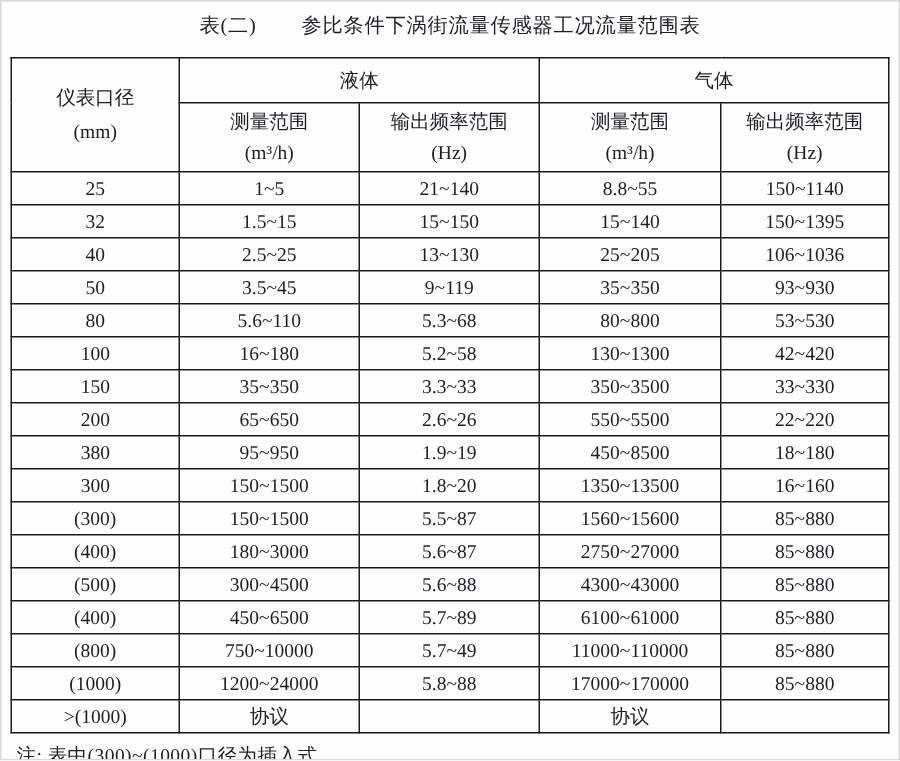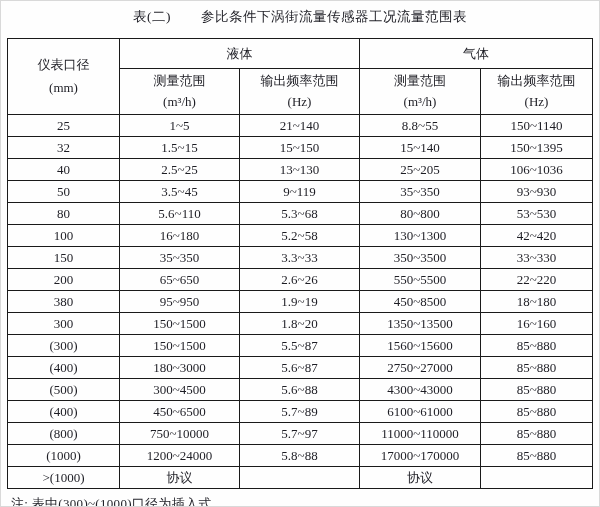--- a/index.html
+++ b/index.html
@@ -191,21 +191,21 @@
         <tr>
           <td>(400)</td>
           <td>450~6500</td>
           <td>5.7~89</td>
           <td>6100~61000</td>
           <td>85~880</td>
         </tr>
         <tr>
           <td>(800)</td>
           <td>750~10000</td>
-          <td>5.7~97</td>
+          <td>5.7~49</td>
           <td>11000~110000</td>
           <td>85~880</td>
         </tr>
         <tr>
           <td>(1000)</td>
           <td>1200~24000</td>
           <td>5.8~88</td>
           <td>17000~170000</td>
           <td>85~880</td>
         </tr>

